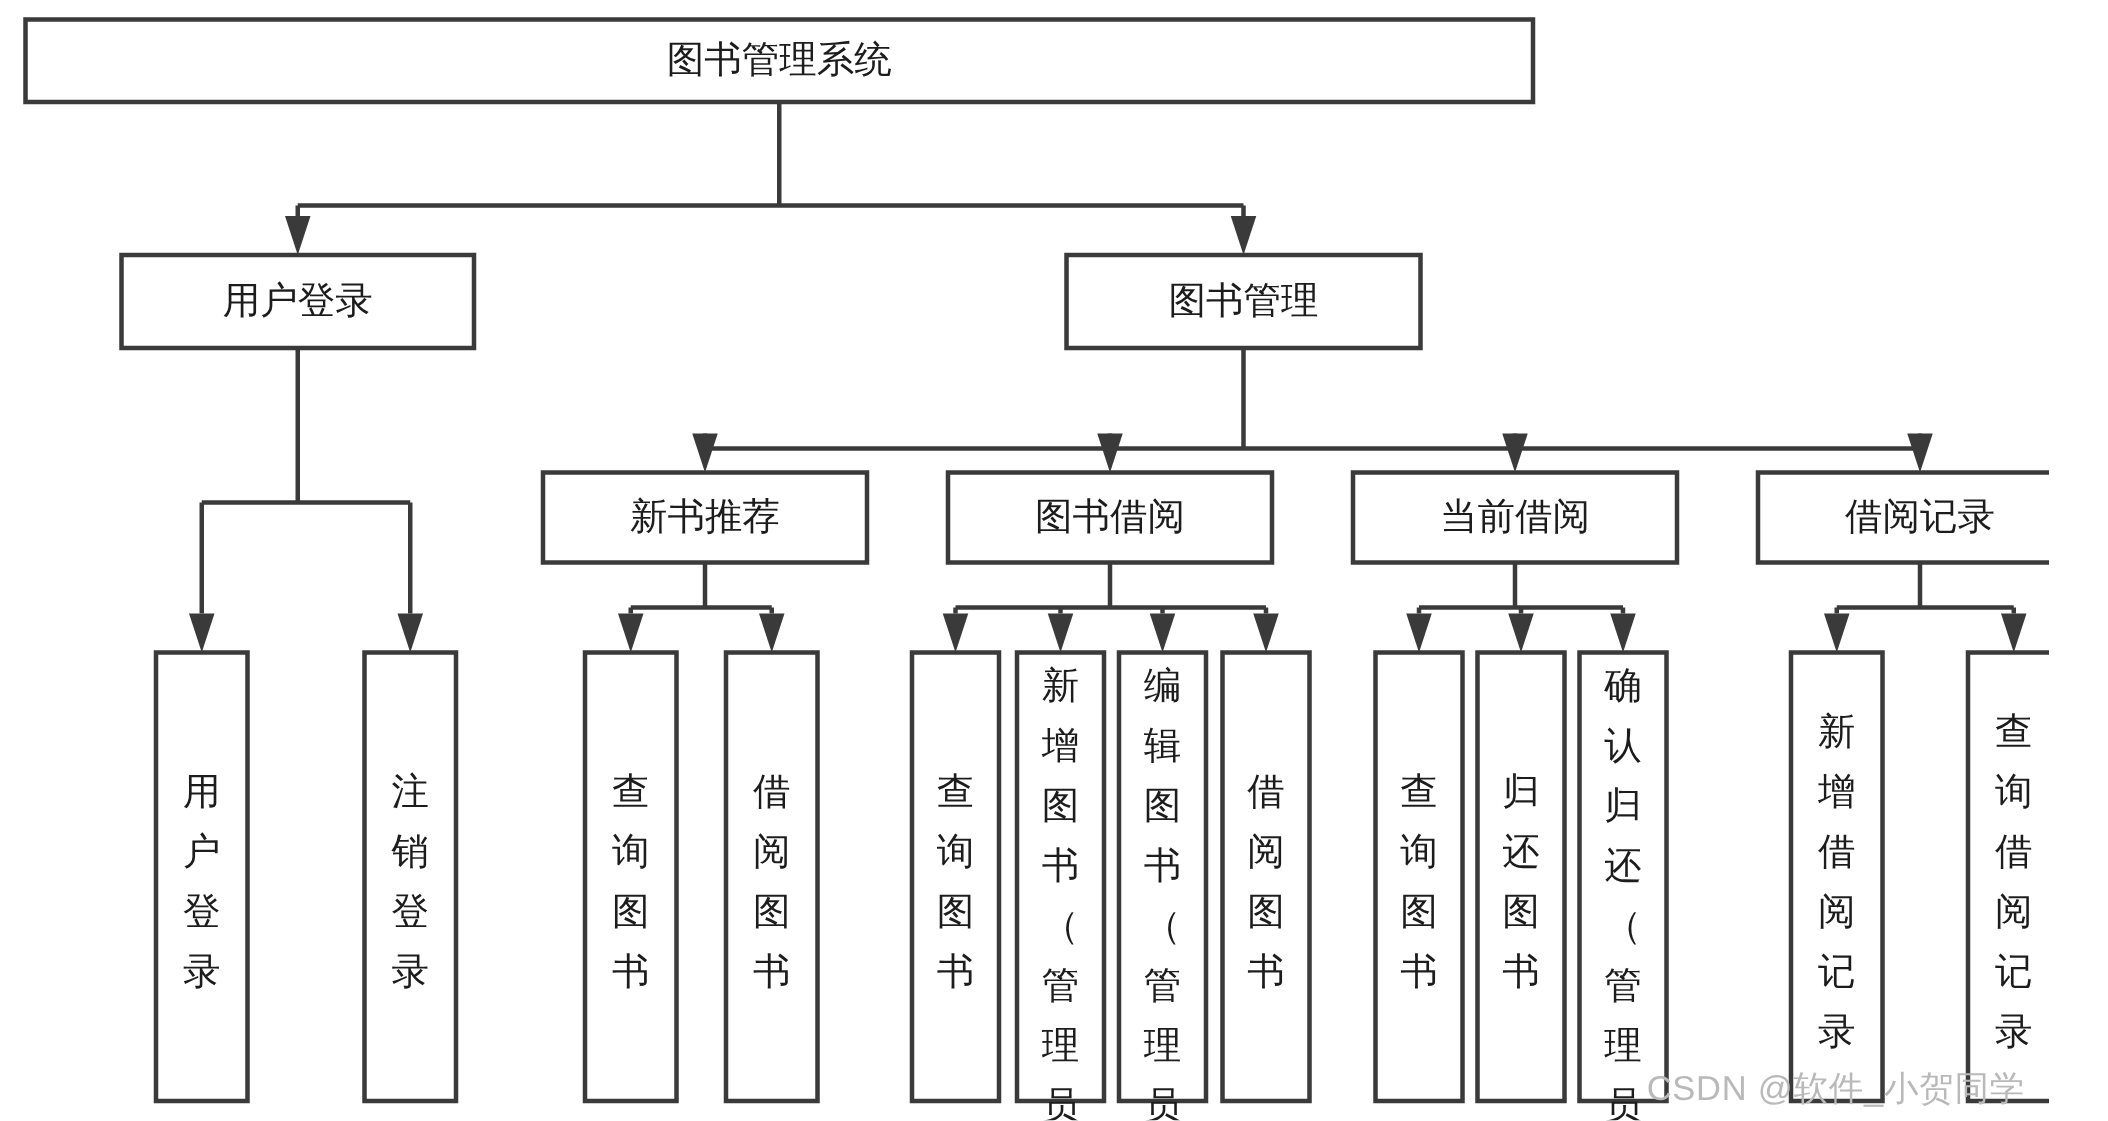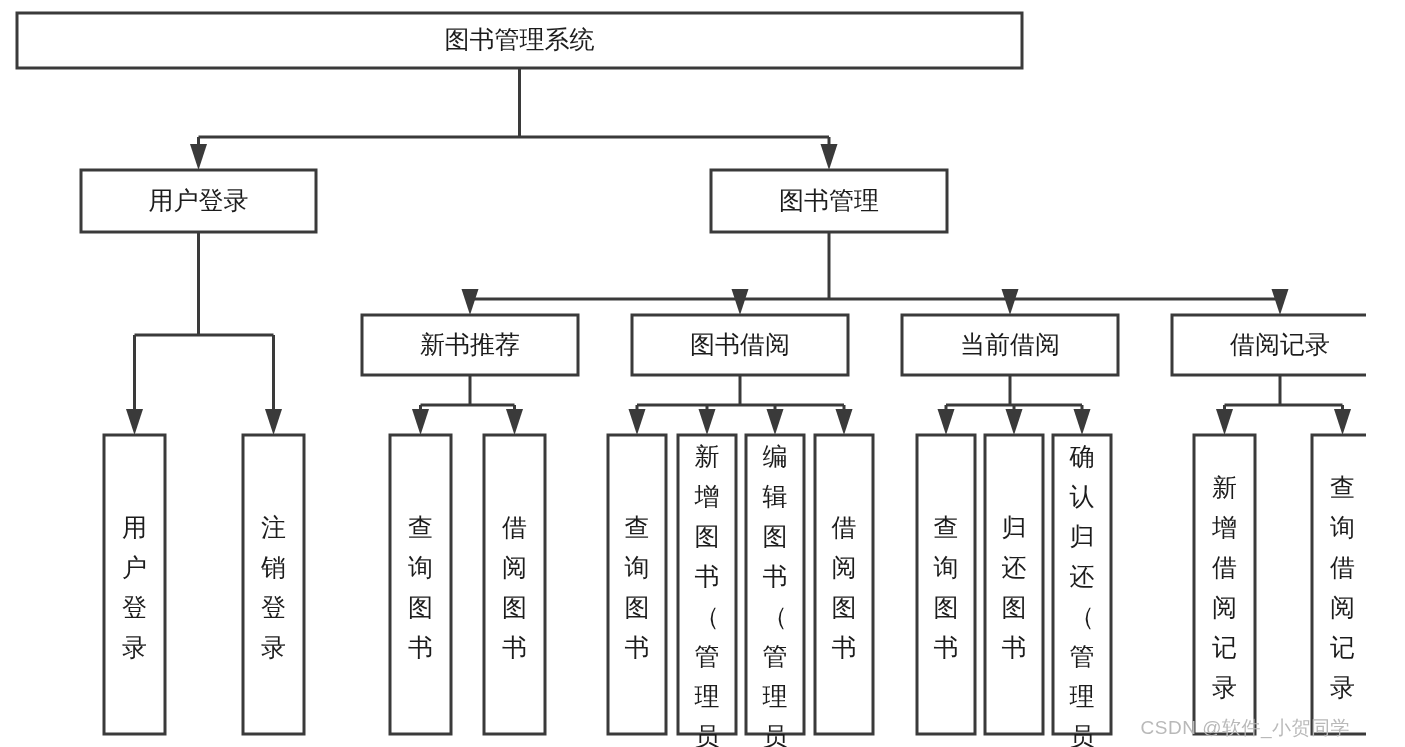--- a/index.html
+++ b/index.html
@@ -54,21 +54,21 @@
   }
   .arrow-head {
     fill: #3a3a3a;
     stroke: none;
   }
   .watermark {
     position: absolute;
     right: 16px;
     bottom: 6px;
     color: #b9b9b9;
-    font-size: 19px;
+    font-size: 23px;
     font-family: "Liberation Sans", "DejaVu Sans", sans-serif;
     letter-spacing: 0.5px;
     user-select: none;
     pointer-events: none;
     white-space: nowrap;
   }
 </style>
 </head>
 <body>
 

